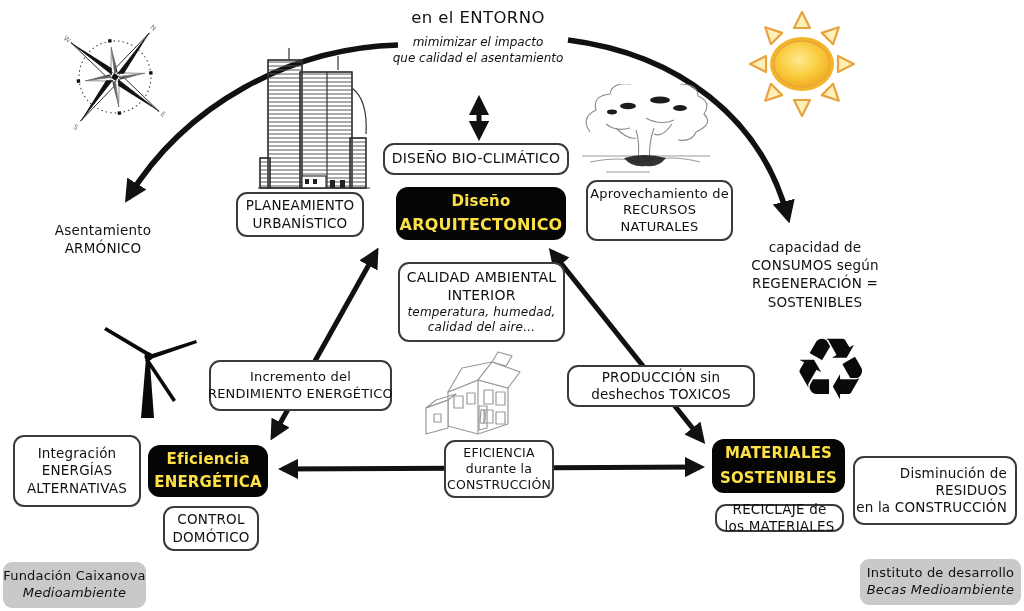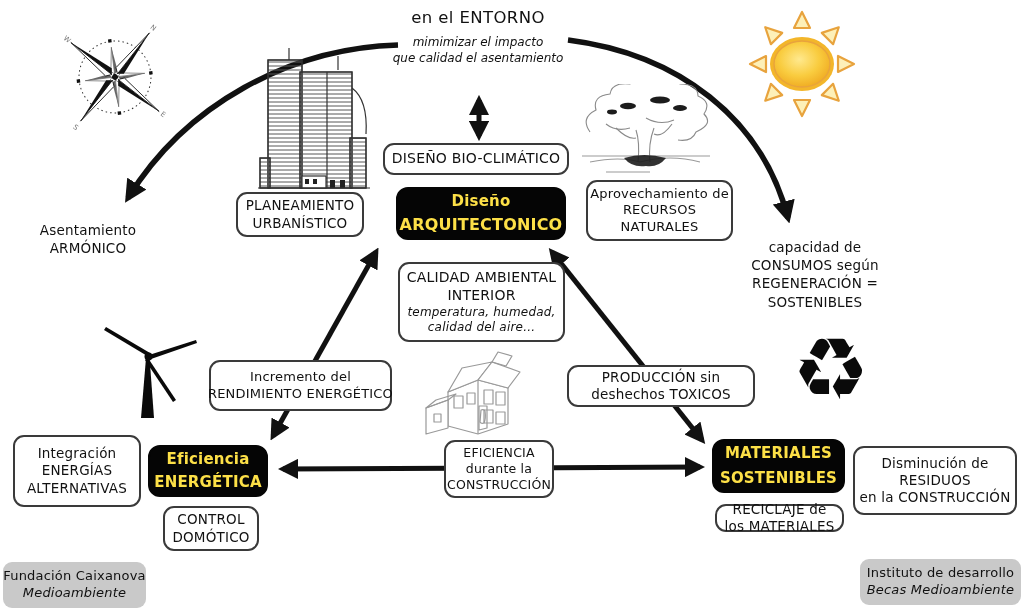--- a/index.html
+++ b/index.html
@@ -228,21 +228,21 @@
   <span>PLANEAMIENTO</span>
   <span>URBANÍSTICO</span>
 </div>
 
 <div class="node" style="left:586px;top:180px;width:147px;height:61px;font-size:13px;">
   <span>Aprovechamiento de</span>
   <span>RECURSOS</span>
   <span>NATURALES</span>
 </div>
 
-<div class="freelabel" style="left:23px;top:221px;width:130px;">
+<div class="freelabel" style="left:38px;top:221px;width:130px;">
   <span>Asentamiento</span>
   <span>ARMÓNICO</span>
 </div>
 
 <div class="freelabel" style="left:733px;top:238px;width:164px;">
   <span>capacidad de</span>
   <span>CONSUMOS según</span>
   <span>REGENERACIÓN =</span>
   <span>SOSTENIBLES</span>
 </div>
@@ -289,21 +289,21 @@
 <div class="node node-black" style="left:712px;top:439px;width:133px;height:54px;">
   <span>MATERIALES</span>
   <span>SOSTENIBLES</span>
 </div>
 
 <div class="node" style="left:715px;top:504px;width:129px;height:28px;">
   <span>RECICLAJE de</span>
   <span>los MATERIALES</span>
 </div>
 
-<div class="node" style="left:853px;top:446px;width:164px;height:69px;">
+<div class="node" style="left:853px;top:456px;width:164px;height:69px;align-items:flex-end;">
   <span>Disminución de</span>
   <span>RESIDUOS</span>
   <span>en la CONSTRUCCIÓN</span>
 </div>
 
 <div class="node node-gray" style="left:3px;top:562px;width:143px;height:46px;">
   <span>Fundación Caixanova</span>
   <span class="it">Medioambiente</span>
 </div>
 

